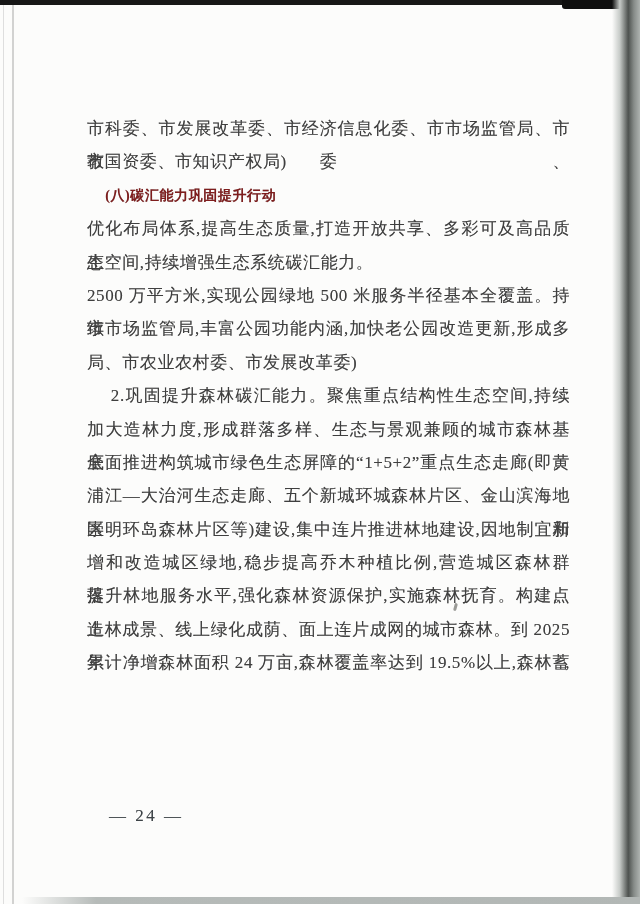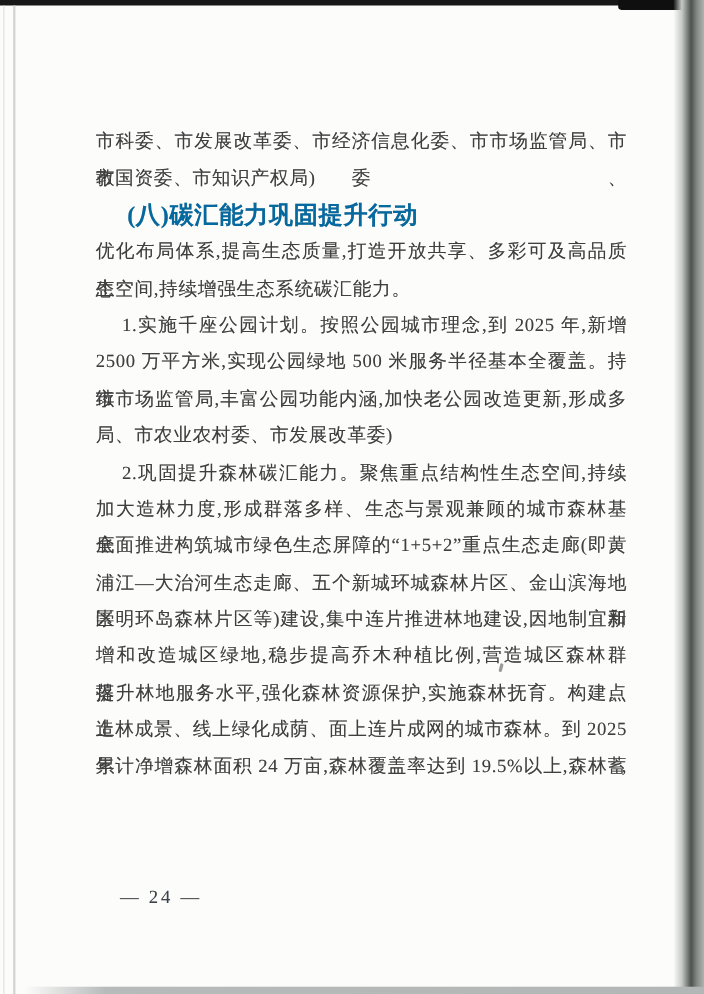--- a/index.html
+++ b/index.html
@@ -31,21 +31,21 @@
   }
   .line{
     height:33.4px;line-height:33.4px;
     font-size:17px;color:var(--ink,#3f3f3f);
     text-align:justify;text-align-last:left;
     letter-spacing:0.6px;
     white-space:pre;
     text-shadow:0 0 0.5px rgba(70,70,70,0.45);
   }
   .line.just{white-space:normal;text-align-last:justify;-moz-text-align-last:justify;}
-  .line.bold{font-weight:700;font-size:22px;color:#0369a1;}
+  .line.bold{font-weight:700;font-size:14px;color:#7f1d1d;}
   .page-number{
     position:absolute;left:109px;top:806px;
     font-size:17px;color:#3d4347;letter-spacing:2.5px;
     text-shadow:0 0 0.5px rgba(70,70,70,0.4);
   }
 </style>
 </head>
 <body>
 
 <div class="scan">
@@ -56,21 +56,20 @@
   <div class="edge-left-a"></div>
   <div class="edge-left-b"></div>
   <div class="speckle"></div>
 
   <div class="text-block">
       <div class="line just">市科委、市发展改革委、市经济信息化委、市市场监管局、市教委、</div>
       <div class="line">市国资委、市知识产权局)</div>
       <div class="line bold" style="text-indent: 1.3em;">(八)碳汇能力巩固提升行动</div>
       <div class="line just">优化布局体系,提高生态质量,打造开放共享、多彩可及高品质生</div>
       <div class="line">态空间,持续增强生态系统碳汇能力。</div>
-      <div class="line just" style="text-indent: 1.4em;">1.实施千座公园计划。按照公园城市理念,到 2025 年,新增</div>
       <div class="line just">2500 万平方米,实现公园绿地 500 米服务半径基本全覆盖。持续</div>
       <div class="line just">市市场监管局,丰富公园功能内涵,加快老公园改造更新,形成多</div>
       <div class="line">局、市农业农村委、市发展改革委)</div>
       <div class="line just" style="text-indent: 1.4em;">2.巩固提升森林碳汇能力。聚焦重点结构性生态空间,持续</div>
       <div class="line just">加大造林力度,形成群落多样、生态与景观兼顾的城市森林基底。</div>
       <div class="line just">全面推进构筑城市绿色生态屏障的“1+5+2”重点生态走廊(即黄</div>
       <div class="line just">浦江—大治河生态走廊、五个新城环城森林片区、金山滨海地区和</div>
       <div class="line just">崇明环岛森林片区等)建设,集中连片推进林地建设,因地制宜新</div>
       <div class="line just">增和改造城区绿地,稳步提高乔木种植比例,营造城区森林群落。</div>
       <div class="line just">提升林地服务水平,强化森林资源保护,实施森林抚育。构建点上</div>

